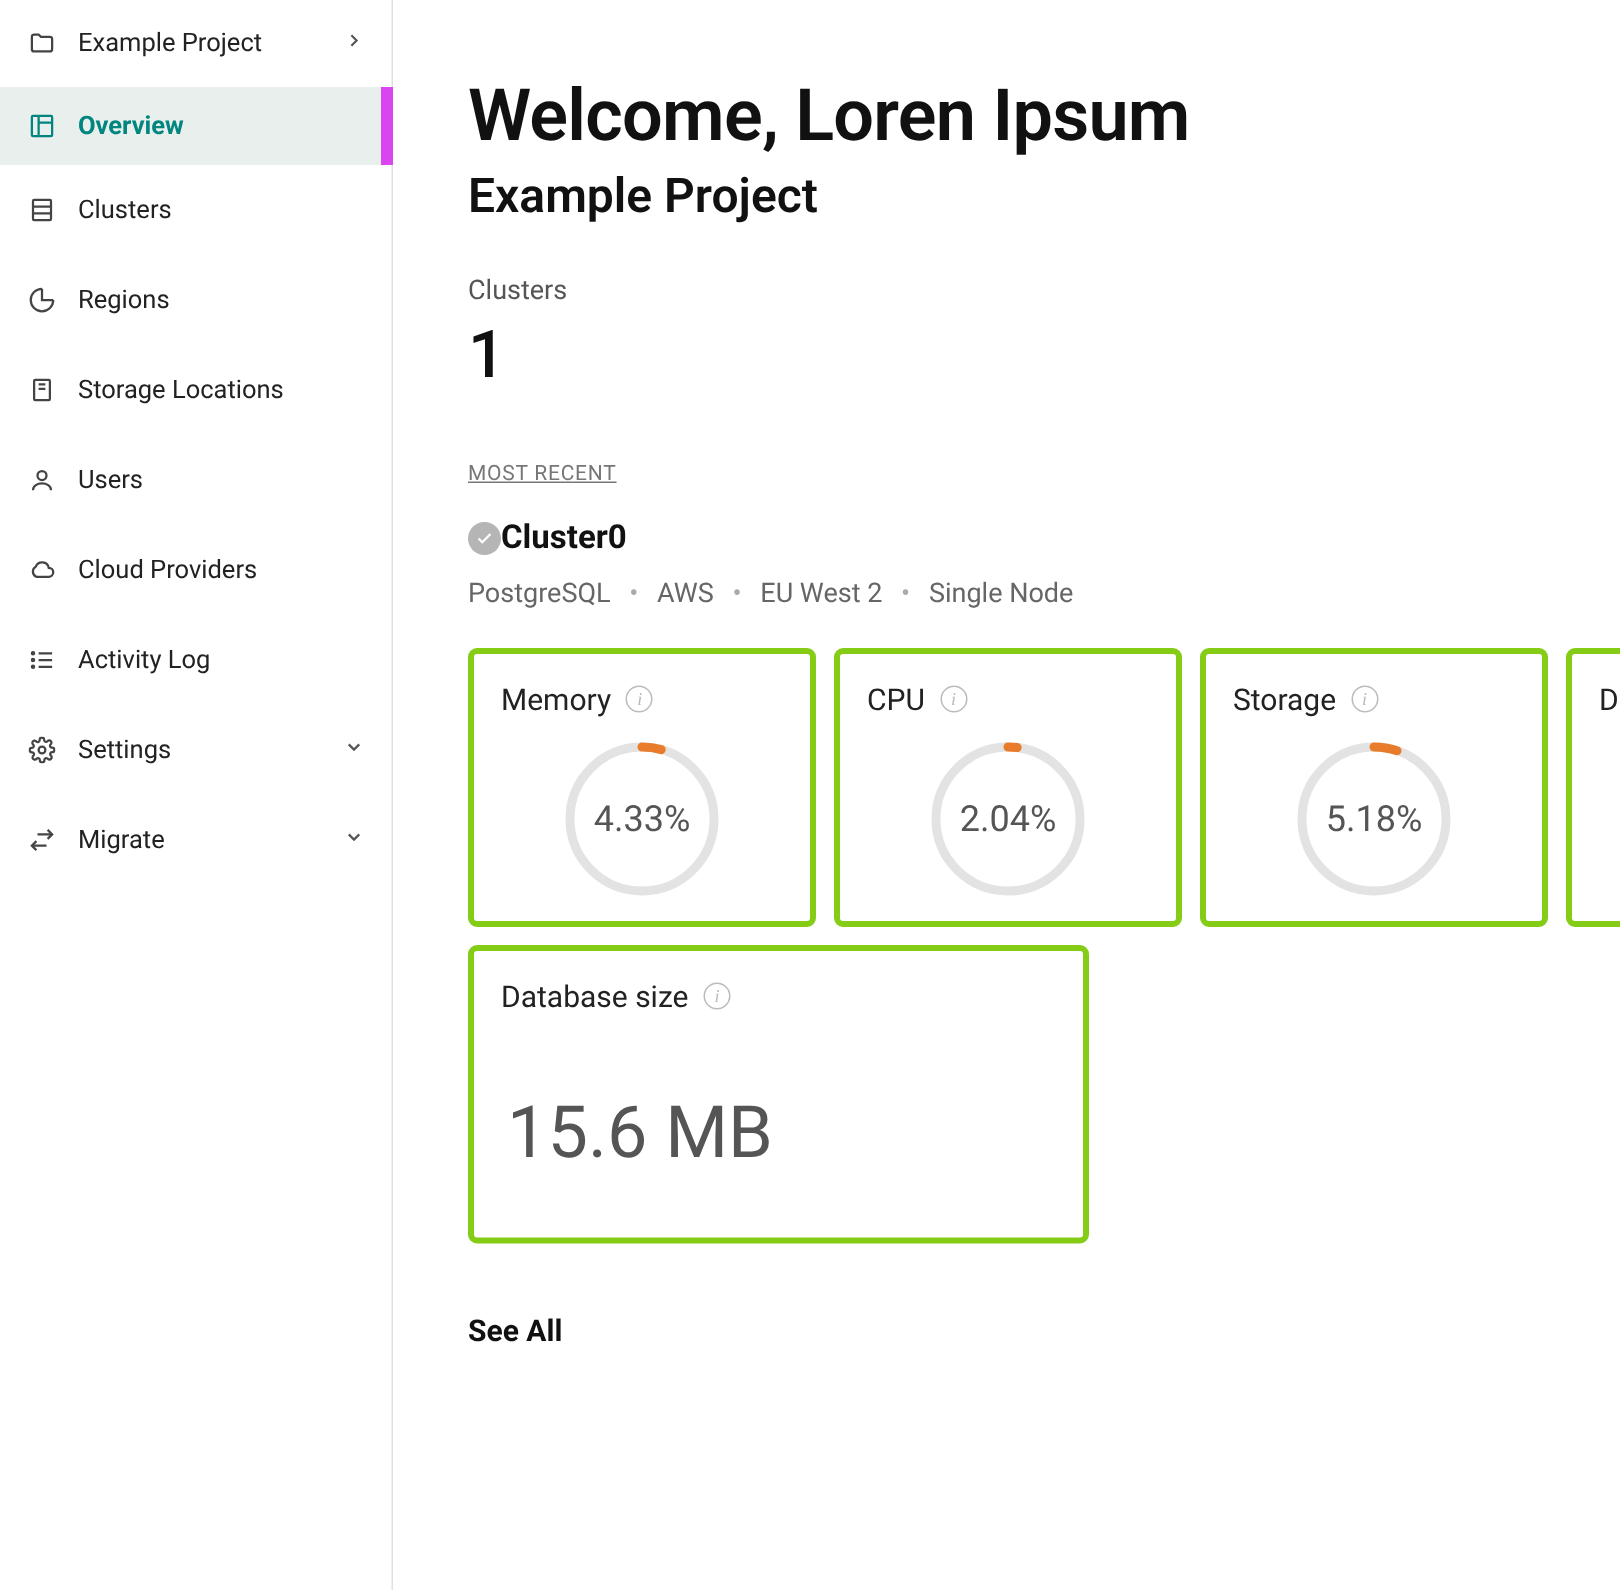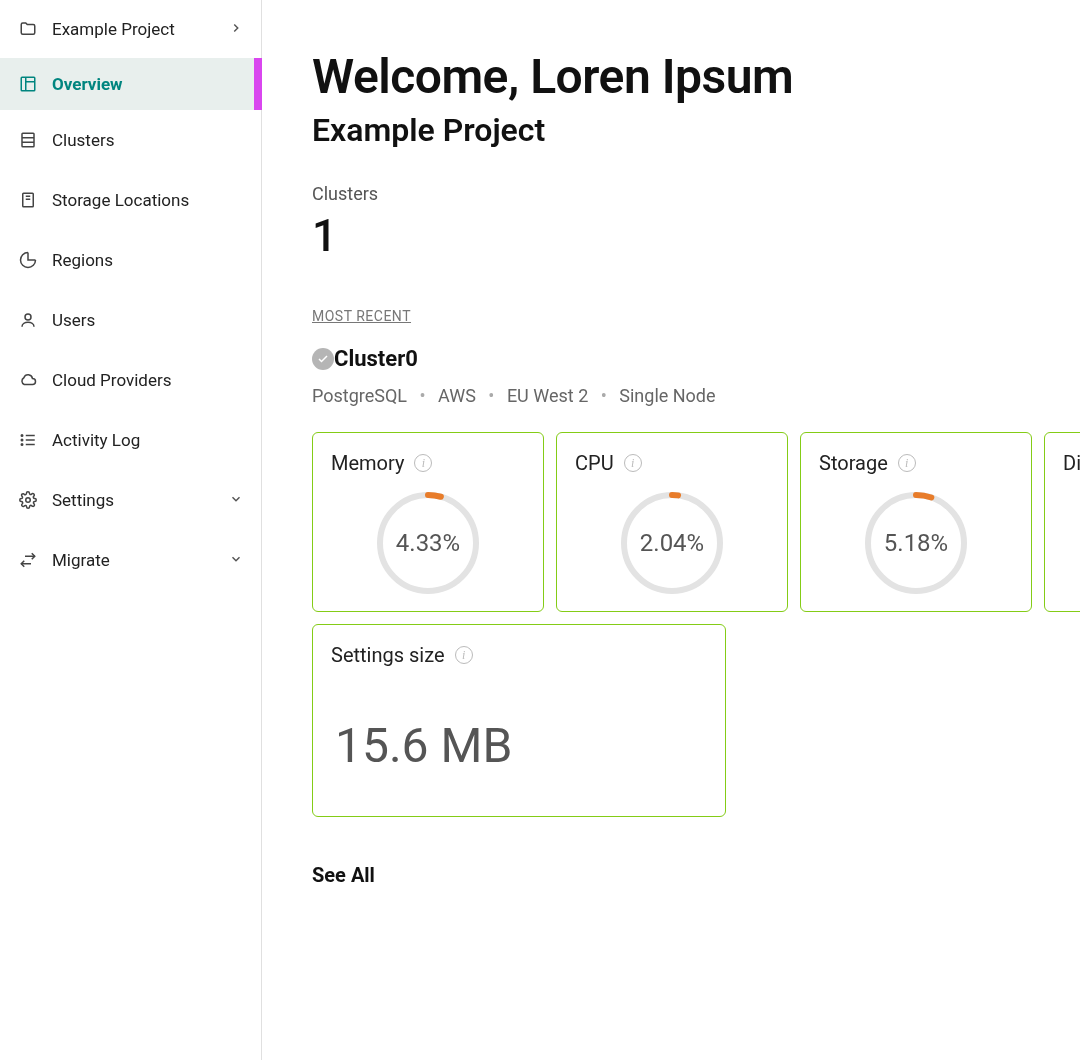--- a/index.html
+++ b/index.html
@@ -107,21 +107,21 @@
     color: #666;
     margin-bottom: 26px;
   }
   .cluster-meta .sep { color:#aaa; padding: 0 8px; }
   .cards-row {
     display: flex;
     gap: 12px;
     margin-bottom: 12px;
   }
   .card {
-    border: 1px solid #84cc16;
+    border: 4px solid #84cc16;
     border-radius: 6px;
     padding: 18px 18px 14px 18px;
     width: 232px;
     flex-shrink:0;
     background:#fff;
   }
   .card.wide { width: 414px; }
   .card-title-row {
     display:flex; align-items:center; gap:10px;
     margin-bottom: 14px;
@@ -196,36 +196,36 @@
             <line x1="4" y1="9" x2="20" y2="9"></line>
             <line x1="4" y1="15" x2="20" y2="15"></line>
           </svg>
       </span>
       <span class="label">Clusters</span>
     </div>
 
     <div class="sidebar-item tall">
       <span class="sidebar-icon">
         <svg width="18" height="18" viewBox="0 0 24 24" fill="none" stroke="currentColor" stroke-width="2">
+            <path d="M12 2 A10 10 0 1 0 22 12"></path>
+            <path d="M12 2 L12 12 L22 12"></path>
+          </svg>
+      </span>
+      <span class="label">Regions</span>
+    </div>
+
+    <div class="sidebar-item tall">
+      <span class="sidebar-icon">
+        <svg width="18" height="18" viewBox="0 0 24 24" fill="none" stroke="currentColor" stroke-width="2">
             <rect x="5" y="3" width="14" height="18" rx="1"></rect>
             <line x1="9" y1="7" x2="15" y2="7"></line>
             <line x1="9" y1="11" x2="15" y2="11"></line>
           </svg>
       </span>
       <span class="label">Storage Locations</span>
-    </div>
-
-    <div class="sidebar-item tall">
-      <span class="sidebar-icon">
-        <svg width="18" height="18" viewBox="0 0 24 24" fill="none" stroke="currentColor" stroke-width="2">
-            <path d="M12 2 A10 10 0 1 0 22 12"></path>
-            <path d="M12 2 L12 12 L22 12"></path>
-          </svg>
-      </span>
-      <span class="label">Regions</span>
     </div>
 
     <div class="sidebar-item tall">
       <span class="sidebar-icon">
         <svg width="18" height="18" viewBox="0 0 24 24" fill="none" stroke="currentColor" stroke-width="2">
             <circle cx="12" cy="8" r="4"></circle>
             <path d="M4 21c0-4 4-6 8-6s8 2 8 6"></path>
           </svg>
       </span>
       <span class="label">Users</span>
@@ -369,21 +369,21 @@
         <div class="card-title-row">
           <span class="card-title">Disk</span>
         </div>
       </div>
     </div>
 
     
     <div class="cards-row">
       <div class="card wide">
         <div class="card-title-row">
-          <span class="card-title">Settings size</span>
+          <span class="card-title">Database size</span>
           <span class="info-icon">i</span>
         </div>
         <div class="big-metric">15.6 MB</div>
       </div>
     </div>
 
     <a class="see-all">See All</a>
   </main>
 </div>
 

